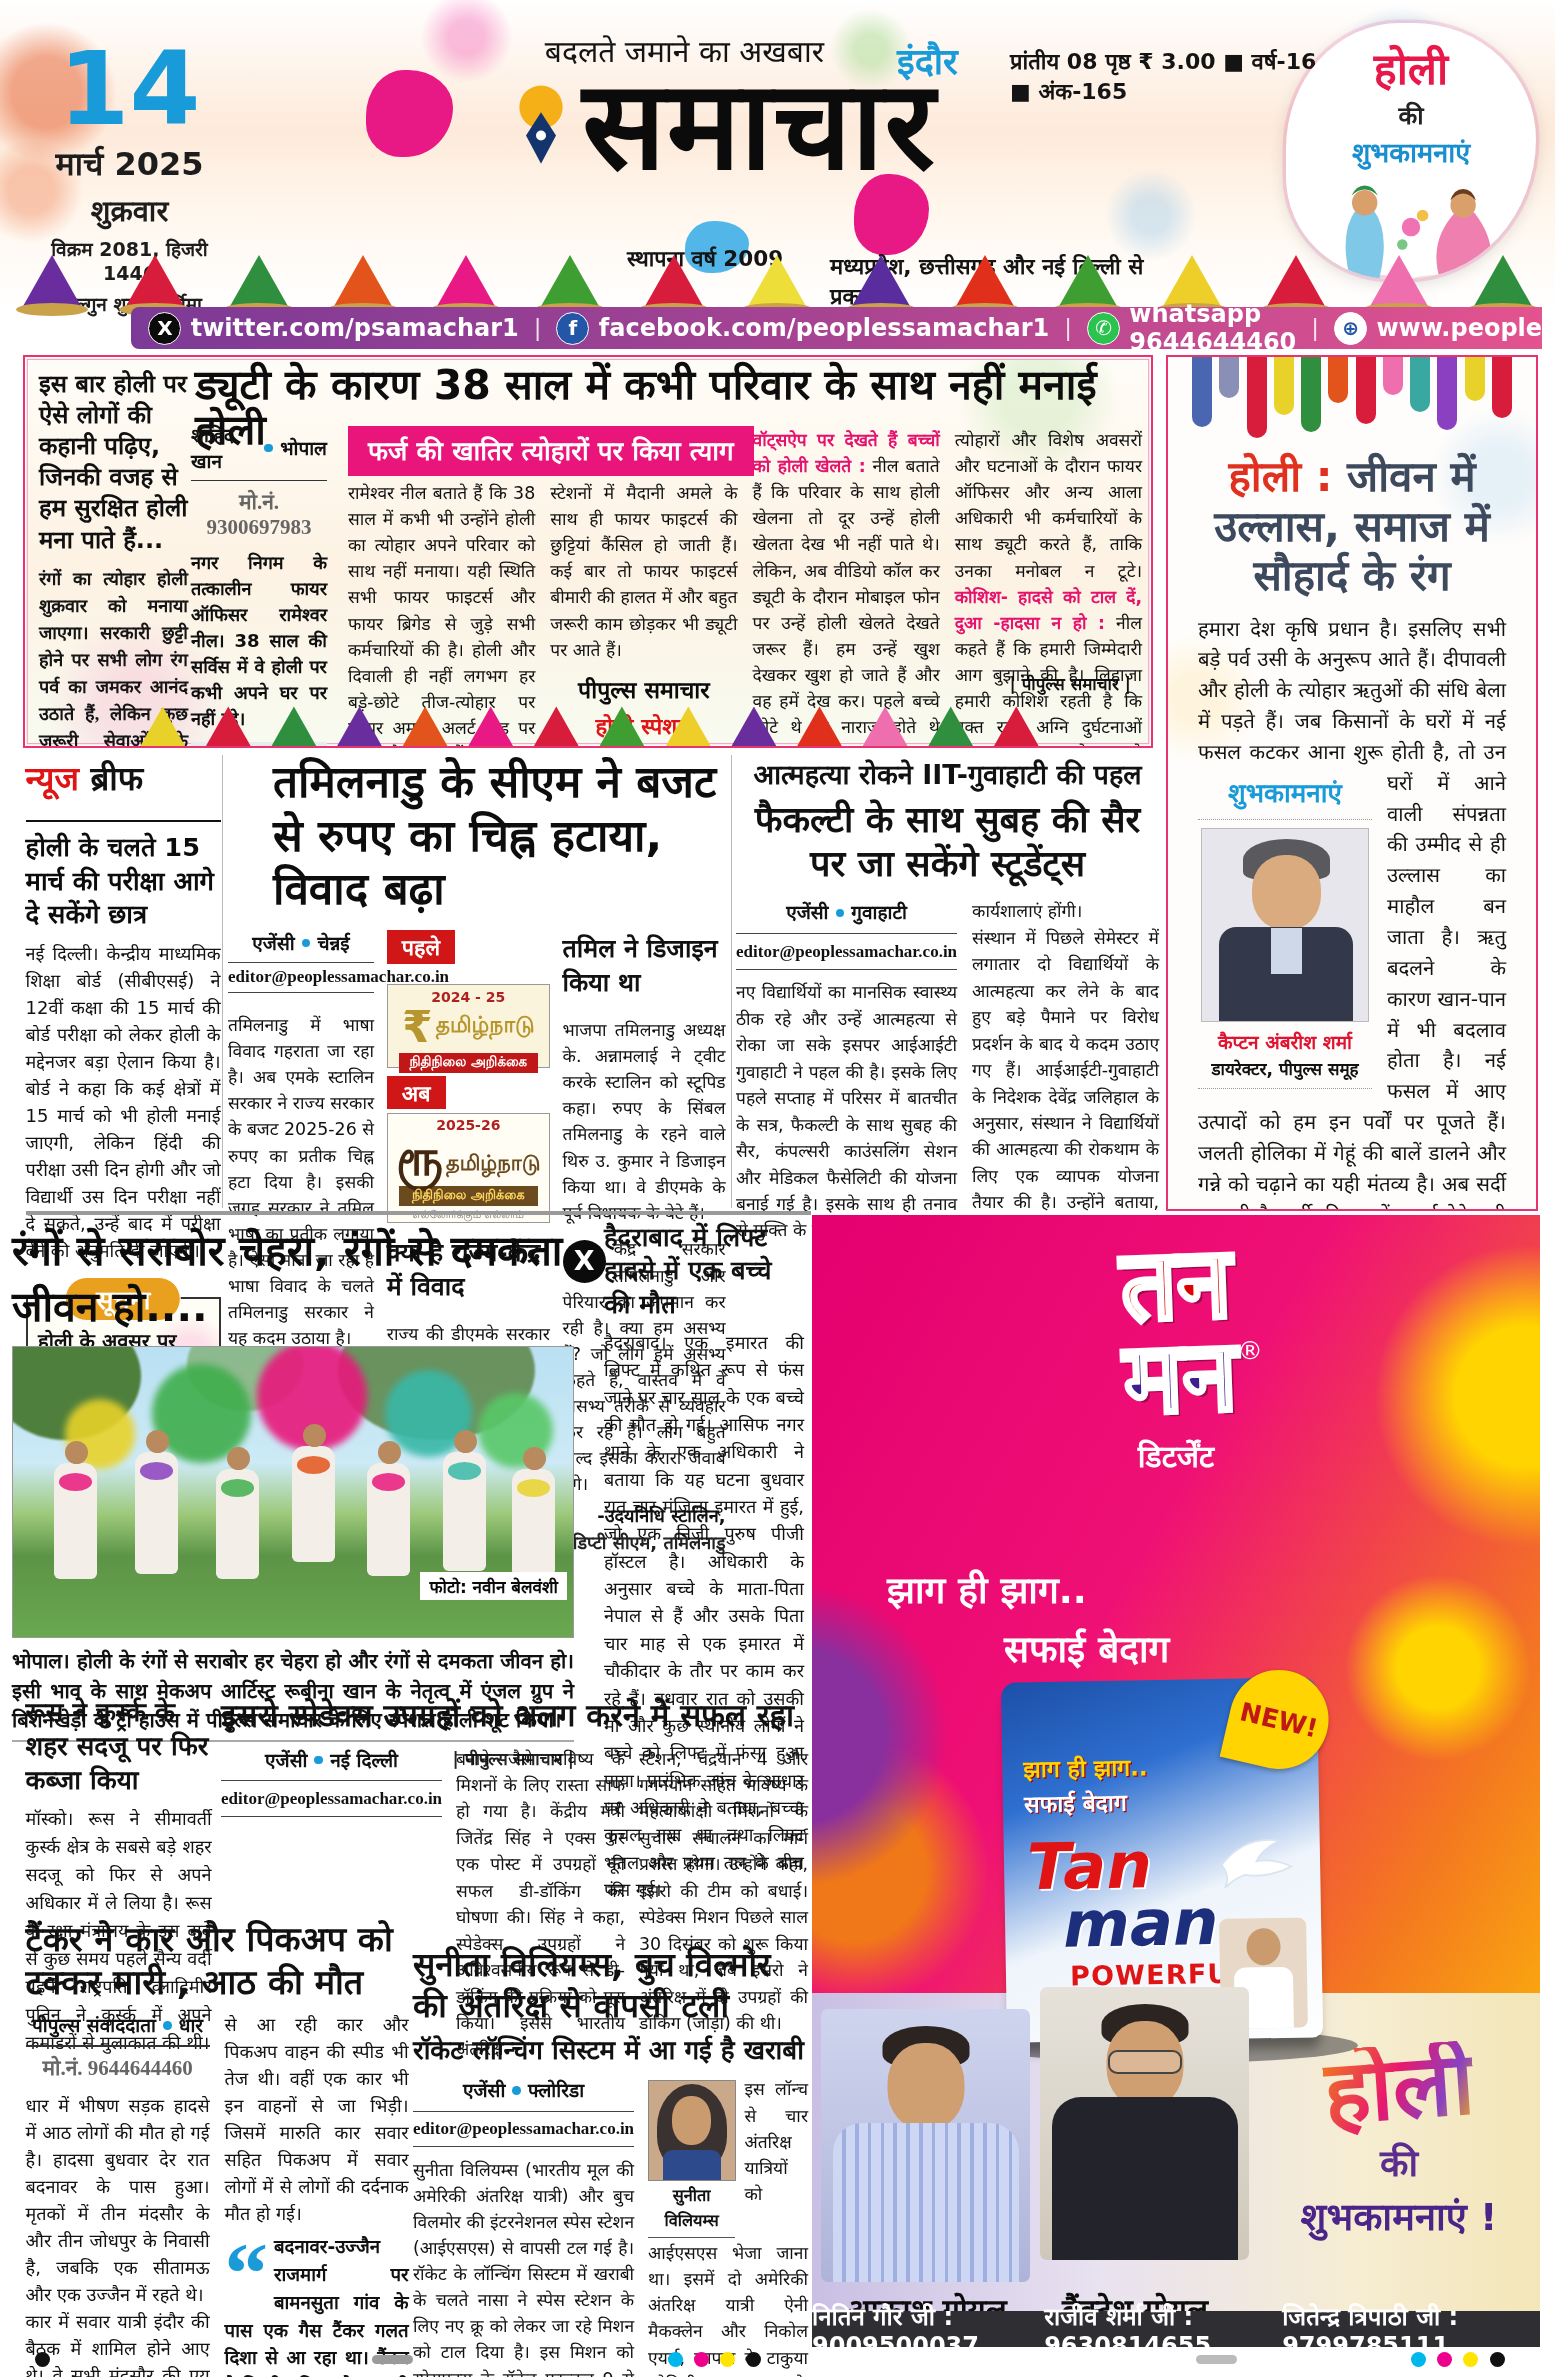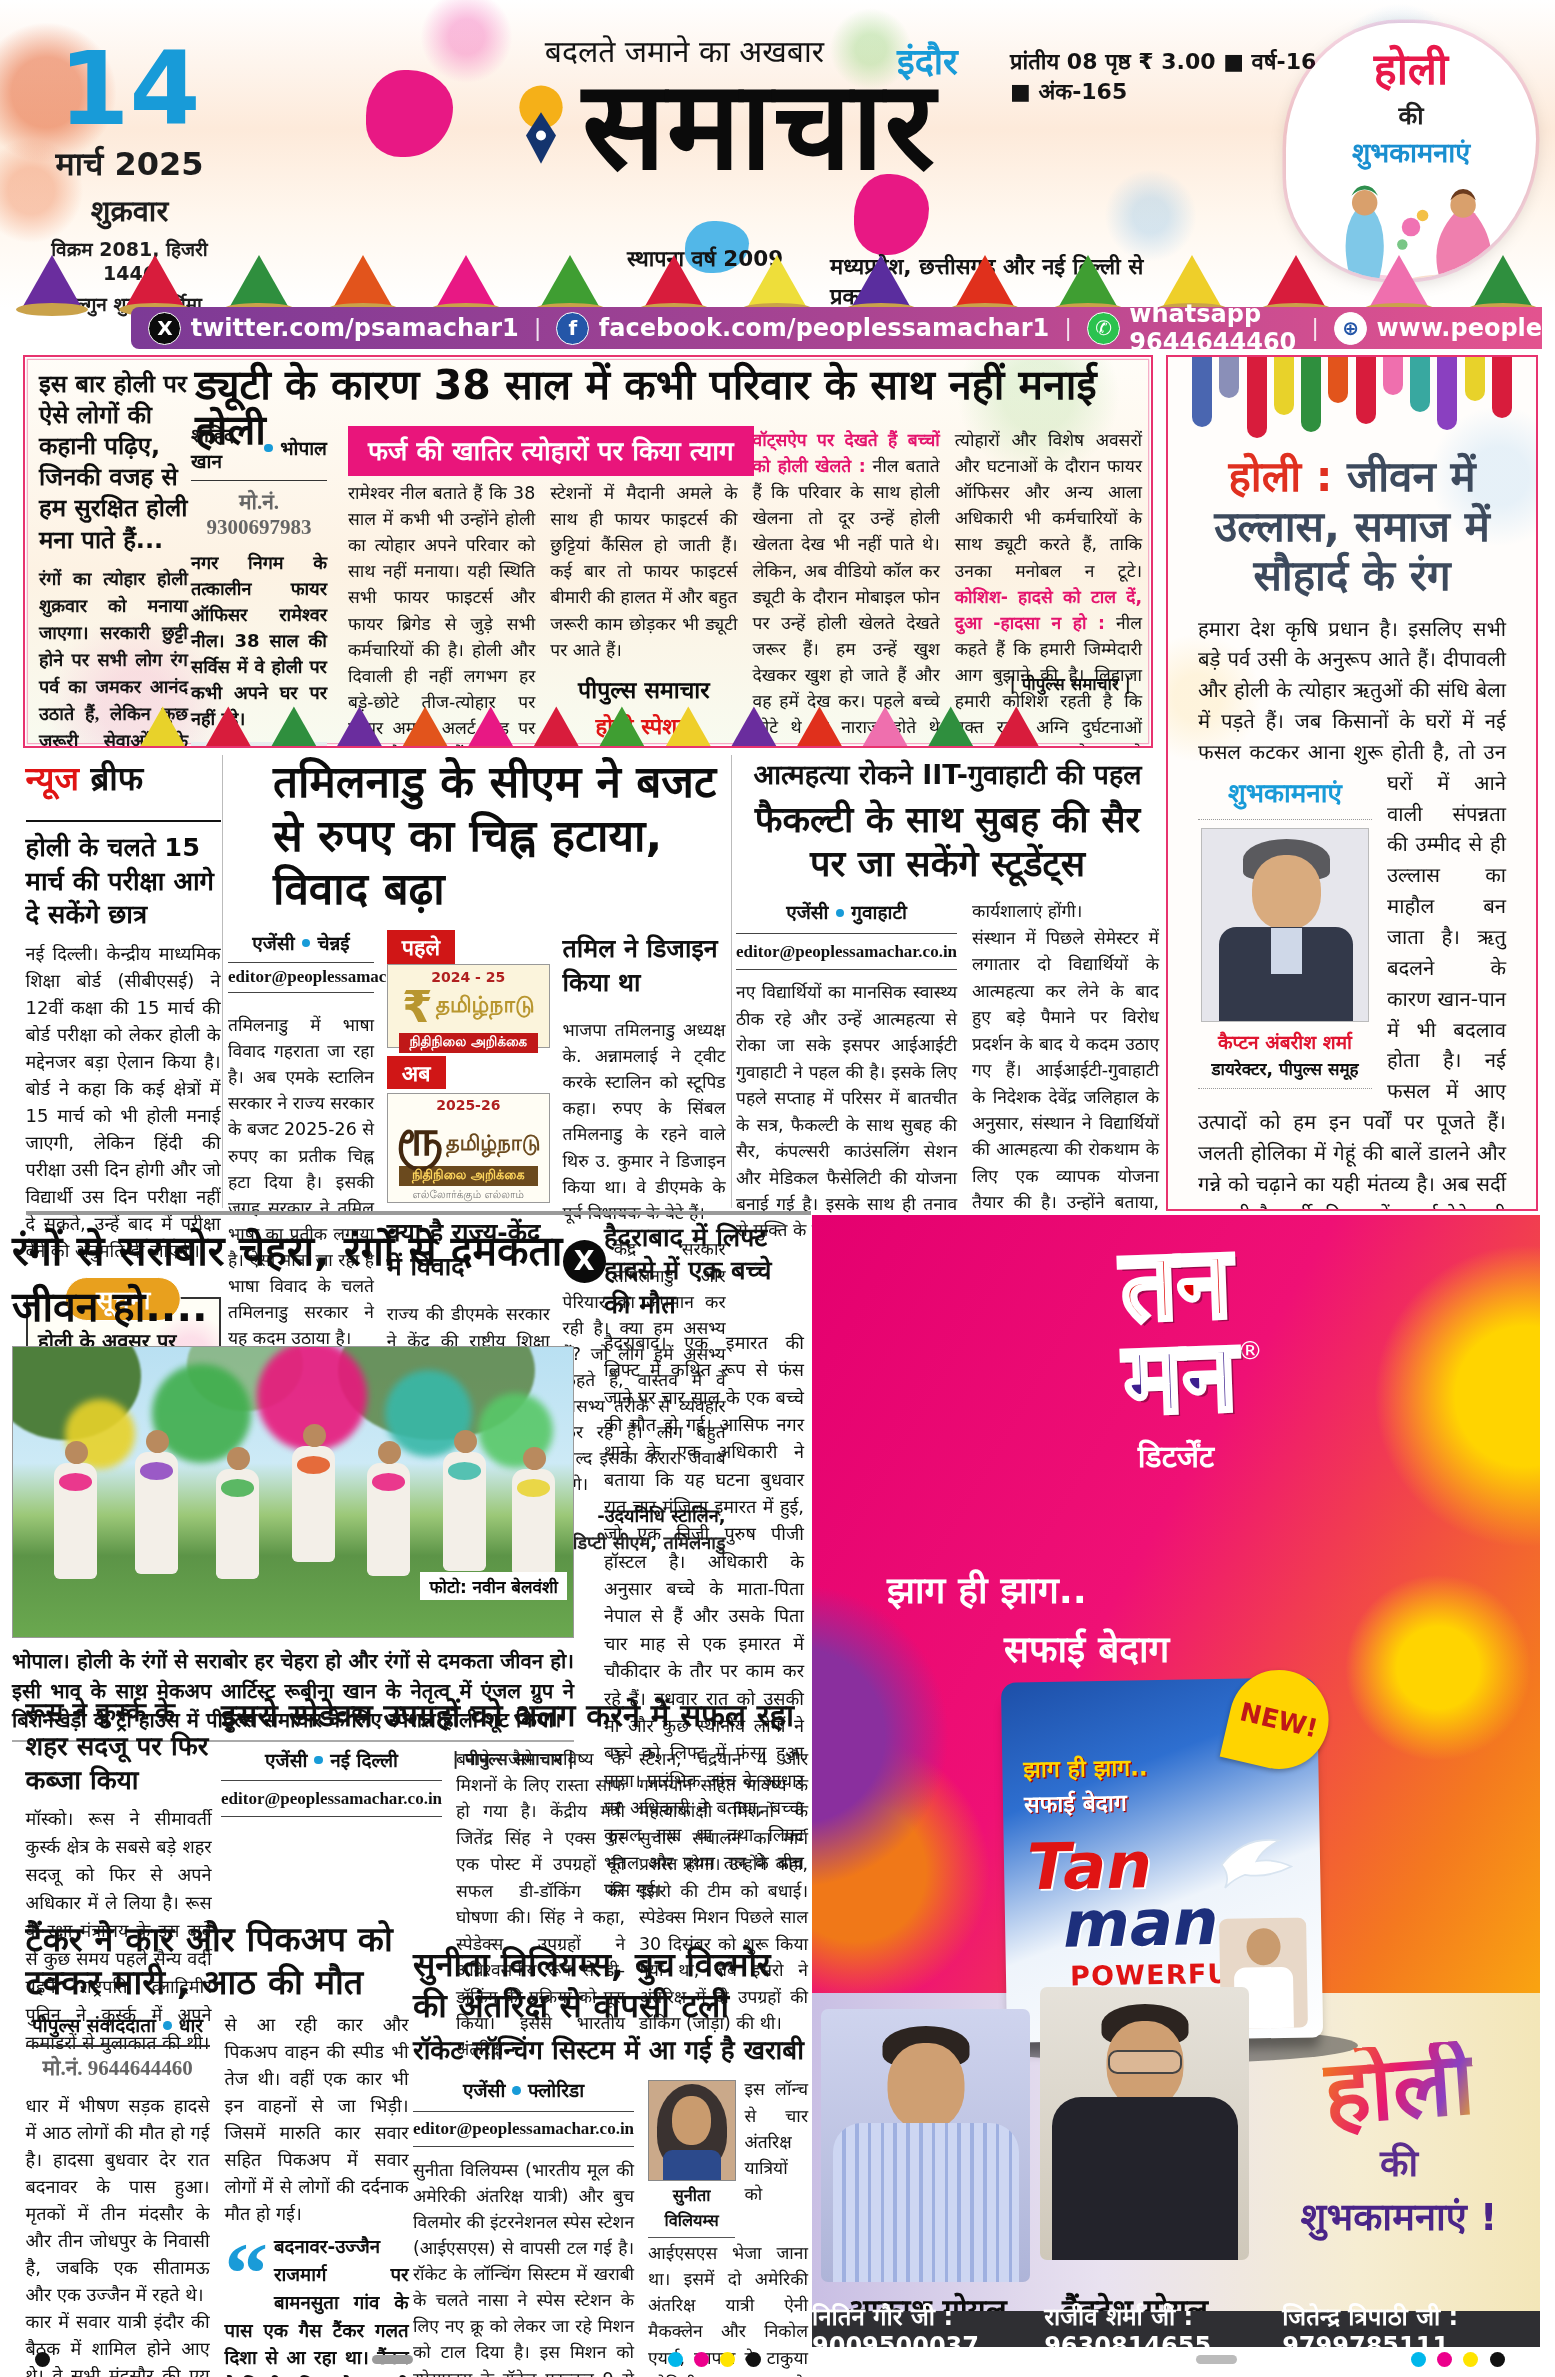--- a/index.html
+++ b/index.html
@@ -135,21 +135,21 @@
 
   .tamilnadu{position:absolute;left:228px;top:755px;width:498px;}
   .tn-headline{font-size:44px;line-height:1.22;font-weight:900;color:#0d0d0d;margin-left:45px;}
   .tn-cols{display:flex;gap:12.8px;margin-top:14px;}
   .tn-c1{width:146px;flex:0 0 auto;}
   .email{font-family:"Liberation Serif",serif;font-size:17px;font-weight:700;text-align:center;
     border-top:1.7px solid #444;border-bottom:1.7px solid #444;padding:4.6px 0;margin-top:5.8px;cursor:pointer;}
   .tn-body{margin-top:19px;font-size:17.4px;line-height:1.5;text-align:justify;}
   .tn-c2{width:163px;flex:0 0 auto;}
   .tab{display:inline-block;background:#d01616;color:#fff;font-size:21.5px;font-weight:900;padding:2.3px 15px;}
-  .budget1{border:1.2px solid #999;background:#fbf4dc;height:84px;position:relative;text-align:center;padding-top:4.6px;box-sizing:border-box;}
+  .budget1{border:1.2px solid #999;background:#fbf4dc;height:84px;position:relative;text-align:center;padding-top:4.6px;box-sizing:border-box;margin-top:20px;}
   .b-yr{font-size:14px;font-weight:800;color:#b02020;}
   .b-rs{font-size:44px;font-weight:900;color:#b8962f;line-height:1;}
   .b-tam{font-size:22px;font-weight:900;color:#b8962f;display:inline;vertical-align:10.5px;}
   .b-strip{margin:3.5px auto 0;width:86%;background:#c01818;color:#fff;font-size:13.4px;font-weight:800;padding:1.7px 0;}
   .budget2{border:1.2px solid #999;background:#fffdf4;height:110px;position:relative;text-align:center;padding-top:3.5px;box-sizing:border-box;margin-top:3.5px;}
   .b2-rs{font-size:50px;font-weight:900;color:#43280f;line-height:1;display:inline;vertical-align:-4.6px;}
   .b2-tam{font-size:21px;font-weight:900;color:#6b4a1e;display:inline;}
   .b2-strip{margin:2.3px auto 0;width:86%;background:#6b4a1e;color:#ffd75e;font-size:12.8px;font-weight:800;padding:1.7px 0;}
   .b2-small{font-size:10.5px;color:#777;margin-top:2.3px;}
   .tn-sub{font-size:25px;font-weight:900;margin-top:11.6px;}

